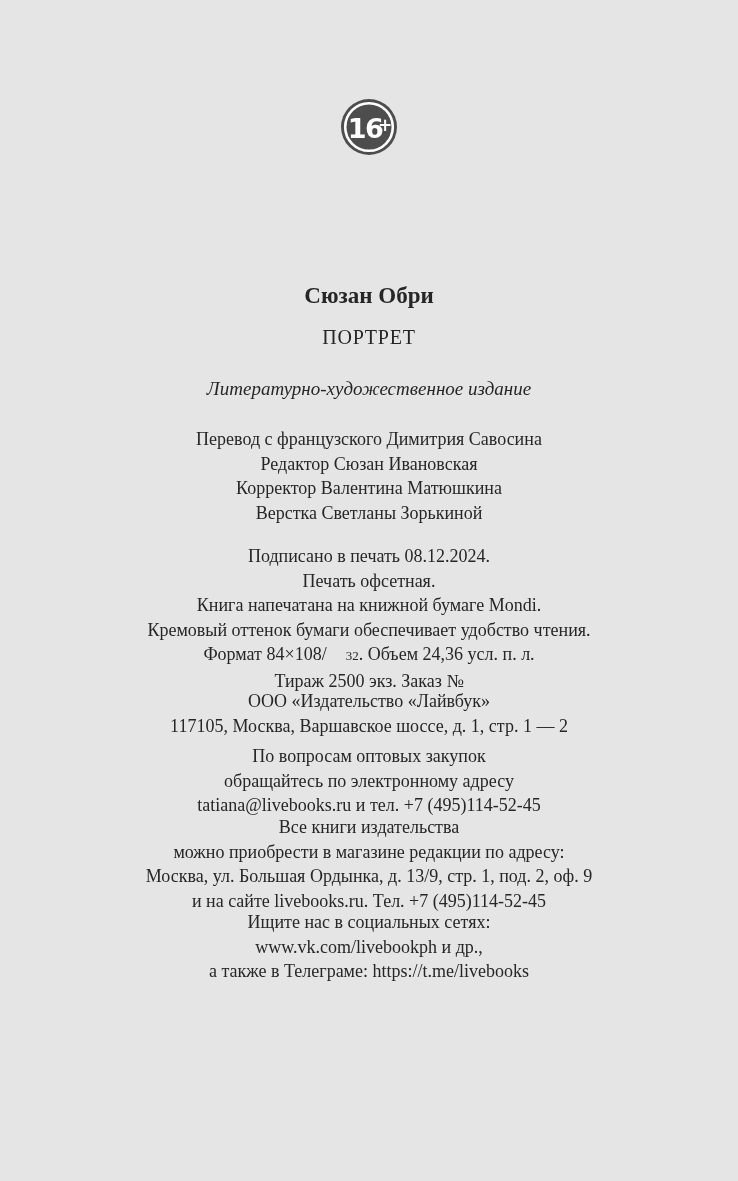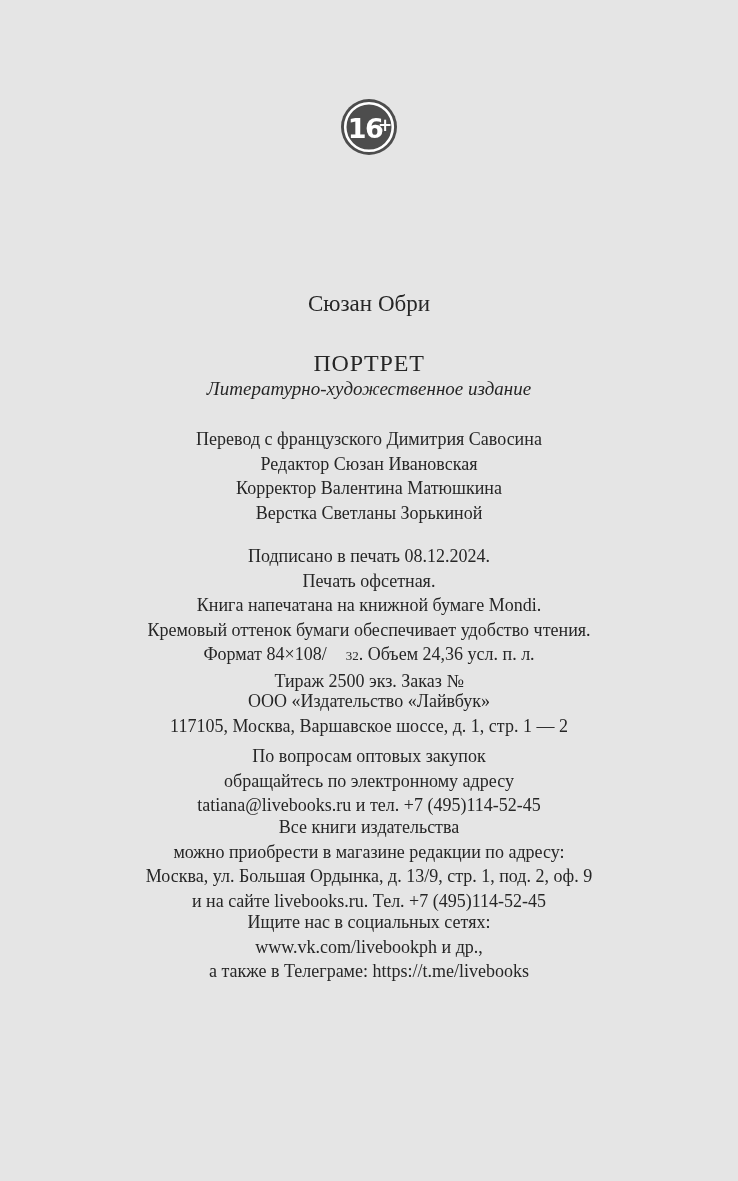--- a/index.html
+++ b/index.html
@@ -24,29 +24,29 @@
   }
   .line { display: block; }
 
   .badge-wrap {
     top: 98px;
     display: flex;
     justify-content: center;
   }
 
   .author {
-    top: 292px;
+    top: 284px;
     font-size: 23px;
-    font-weight: normal;
+    font-weight: bold;
     line-height: 24px;
     text-align: center;
   }
   .title {
-    top: 353px;
-    font-size: 24px;
+    top: 327px;
+    font-size: 20px;
     letter-spacing: 0.8px;
     line-height: 21px;
   }
   .edition {
     top: 379px;
     font-size: 19px;
     font-style: italic;
     line-height: 20px;
   }
 

